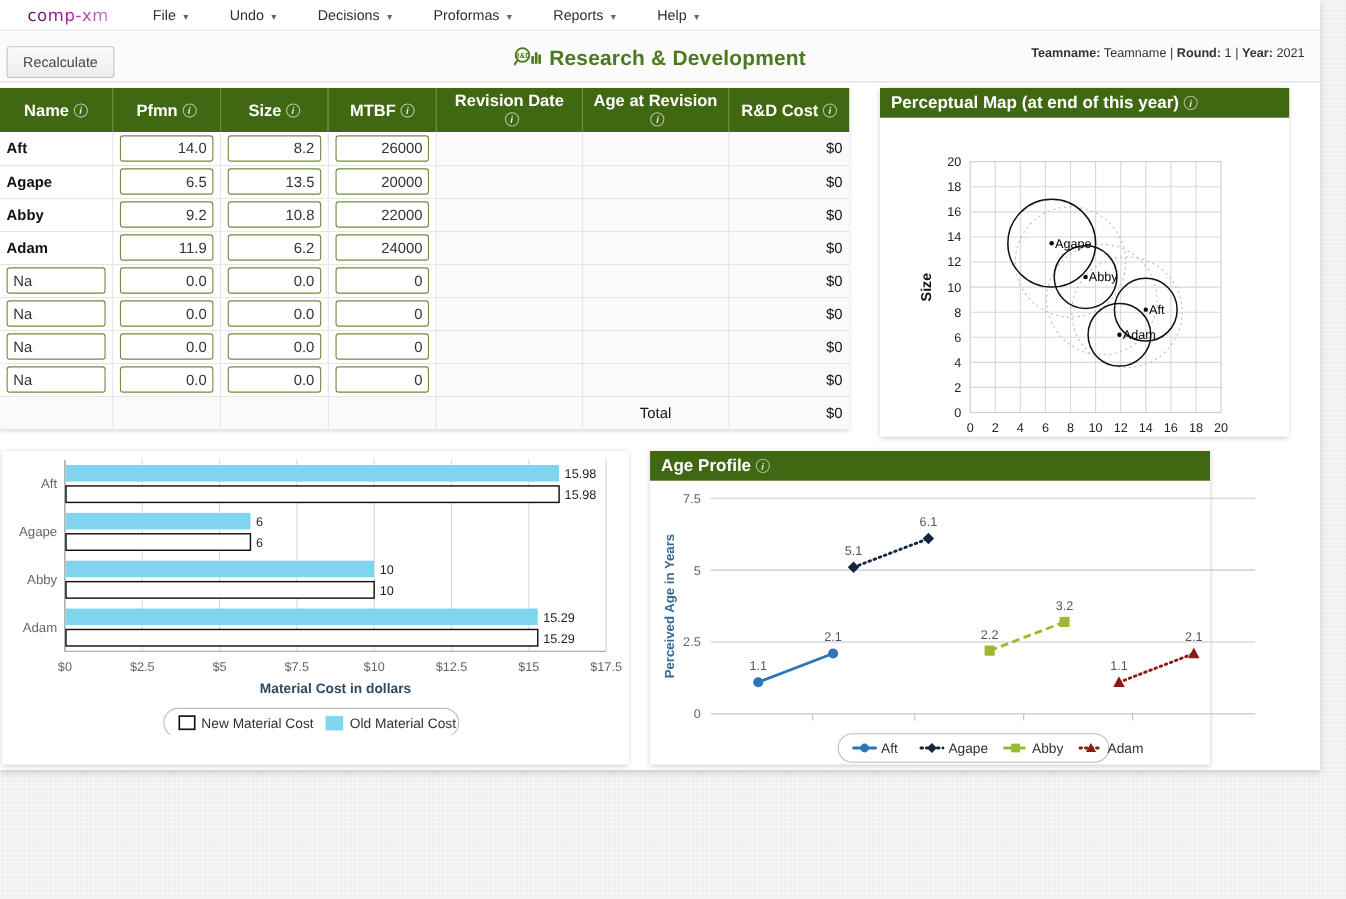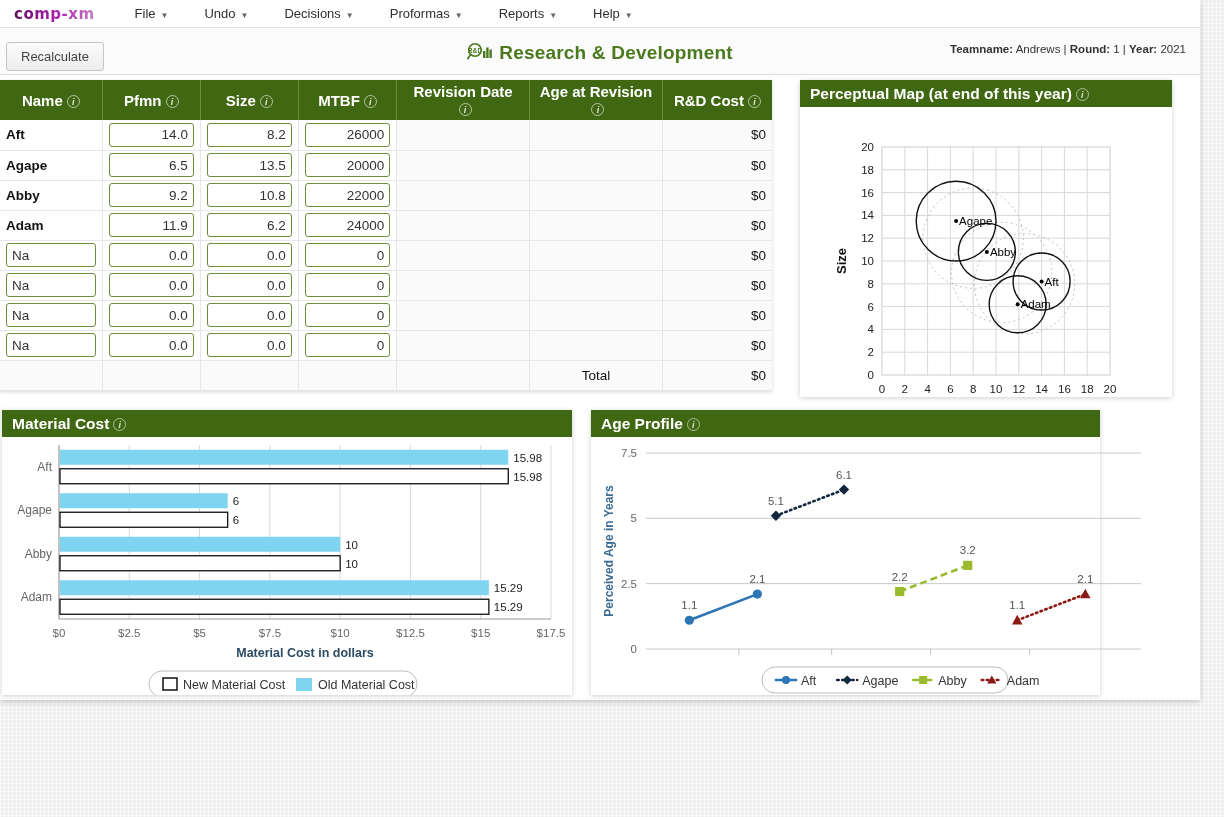--- a/index.html
+++ b/index.html
@@ -24,23 +24,23 @@
     box-shadow: 0 2px 6px rgba(0,0,0,.18);
   }
 
   
   #menubar {
     position: absolute; left:0; top:0; width:1200px; height:28px;
     background:#fff; border-bottom:1px solid #e2e2e2;
     display:flex; align-items:center;
   }
   .logo {
-    margin-left:14px; margin-right:22px;
+    margin-left:25px; margin-right:22px;
     font-family:"DejaVu Sans", sans-serif;
-    font-weight:bold; font-size:15px; letter-spacing:0.5px;
+    font-weight:normal; font-size:15px; letter-spacing:0.5px;
     color:#8c1f8c;
     background:linear-gradient(90deg,#5f0f5f 0%, #b01fb0 55%, #c47ec4 100%);
     -webkit-background-clip:text; background-clip:text; color:transparent;
     white-space:nowrap;
   }
   .menu-item {
     font-size:13px; color:#2f2f2f; padding:4px 9px; margin:0 9px;
     white-space:nowrap; cursor:default;
   }
   .menu-item .caret { font-size:8px; color:#666; margin-left:5px; }
@@ -155,21 +155,21 @@
         <rect x="16" y="9" width="2.4" height="7" fill="#4a7a1d"></rect>
         <rect x="19.2" y="5.5" width="2.4" height="10.5" fill="#4a7a1d"></rect>
         <rect x="22.4" y="7.5" width="2.4" height="8.5" fill="#4a7a1d"></rect>
       </svg>
     </span><span>Research &amp; Development</span>
   </div>
 
   <div id="teaminfo">
     <div>
       <span class="lbl">Teamname:</span>
-      <span>Andrews</span>
+      <span>Teamname</span>
       <span>|</span>
       <span class="lbl">Round:</span>
       <span>1</span>
       <span>|</span>
       <span class="lbl">Year:</span>
       <span>2021</span>
     </div>
   </div>
 
   <table id="rdtable">
@@ -336,23 +336,20 @@
           <text x="74" y="89.6" font-family="Liberation Sans, sans-serif" font-size="11.5" fill="#222" text-anchor="end">16</text>
           <text x="74" y="66.79999999999998" font-family="Liberation Sans, sans-serif" font-size="11.5" fill="#222" text-anchor="end">18</text>
           <text x="74" y="44" font-family="Liberation Sans, sans-serif" font-size="11.5" fill="#222" text-anchor="end">20</text>
           <text x="196" y="304" font-family="Liberation Sans, sans-serif" font-size="13" font-weight="bold" fill="#111" text-anchor="middle">Performance</text>
           <text x="0" y="0" font-family="Liberation Sans, sans-serif" font-size="13" font-weight="bold" fill="#111" text-anchor="middle" transform="translate(46,154) rotate(-90)">Size</text>
         </svg>
     </div>
   </div>
 
   <div class="panel" id="mc-panel">
-    <div class="panel-hd">
-      <span>Material Cost</span><span class="info-ico dark">i</span>
-    </div>
     <div class="panel-body">
       <svg id="mc-svg" width="570" height="258">
           <line x1="57" y1="8" x2="57" y2="182" stroke="#d9d9d9" stroke-width="1"></line>
           <line x1="127.28571428571428" y1="8" x2="127.28571428571428" y2="182" stroke="#d9d9d9" stroke-width="1"></line>
           <line x1="197.57142857142856" y1="8" x2="197.57142857142856" y2="182" stroke="#d9d9d9" stroke-width="1"></line>
           <line x1="267.85714285714283" y1="8" x2="267.85714285714283" y2="182" stroke="#d9d9d9" stroke-width="1"></line>
           <line x1="338.1428571428571" y1="8" x2="338.1428571428571" y2="182" stroke="#d9d9d9" stroke-width="1"></line>
           <line x1="408.42857142857144" y1="8" x2="408.42857142857144" y2="182" stroke="#d9d9d9" stroke-width="1"></line>
           <line x1="478.71428571428567" y1="8" x2="478.71428571428567" y2="182" stroke="#d9d9d9" stroke-width="1"></line>
           <line x1="549" y1="8" x2="549" y2="182" stroke="#d9d9d9" stroke-width="1"></line>

